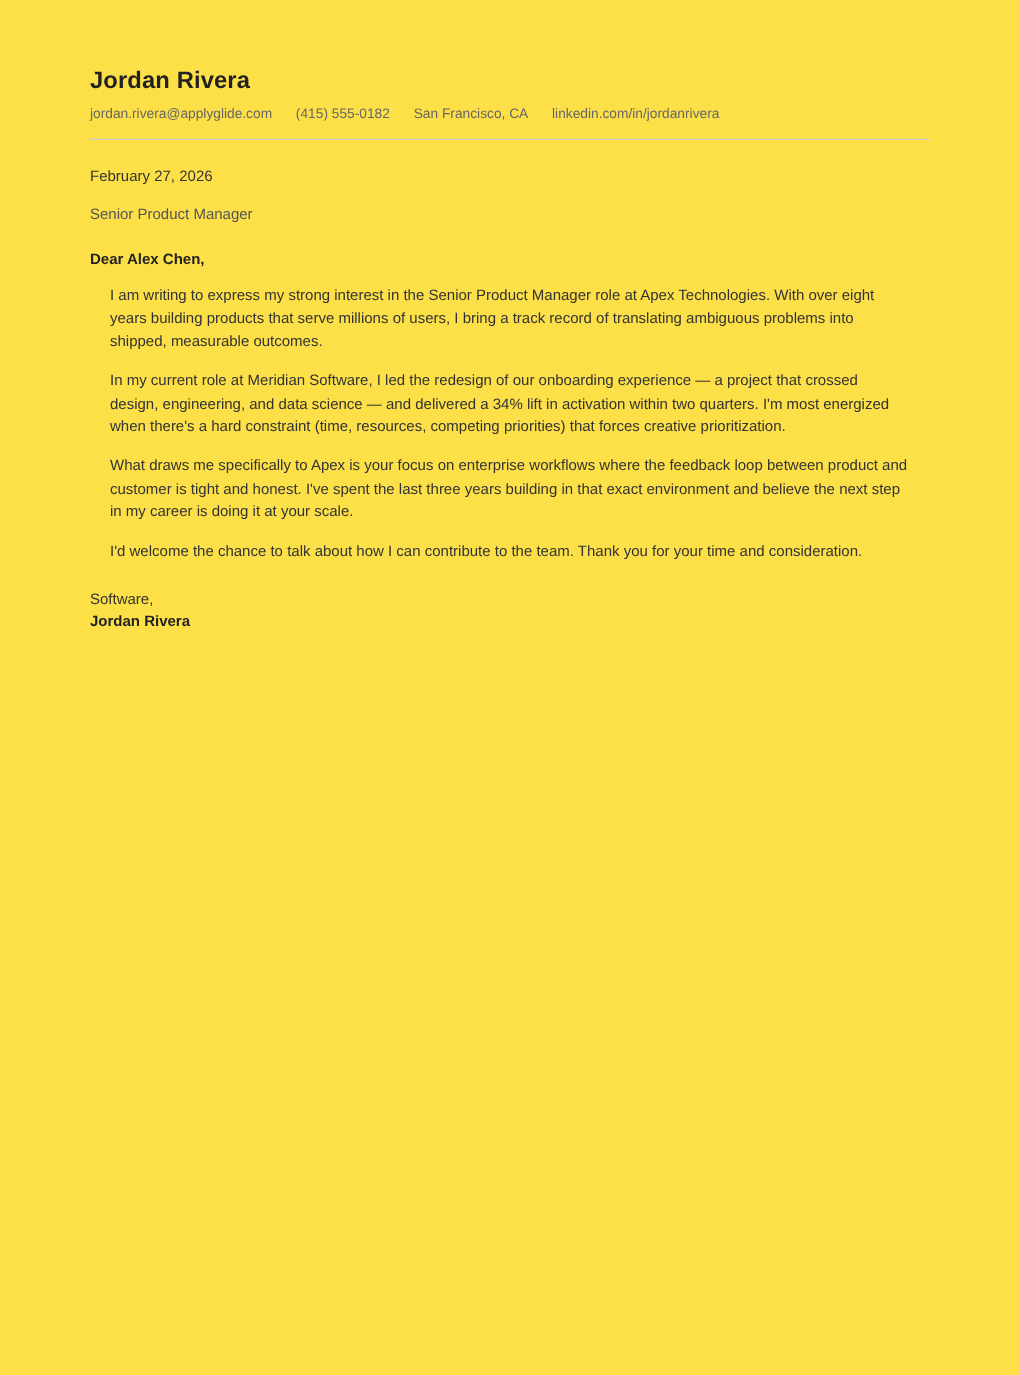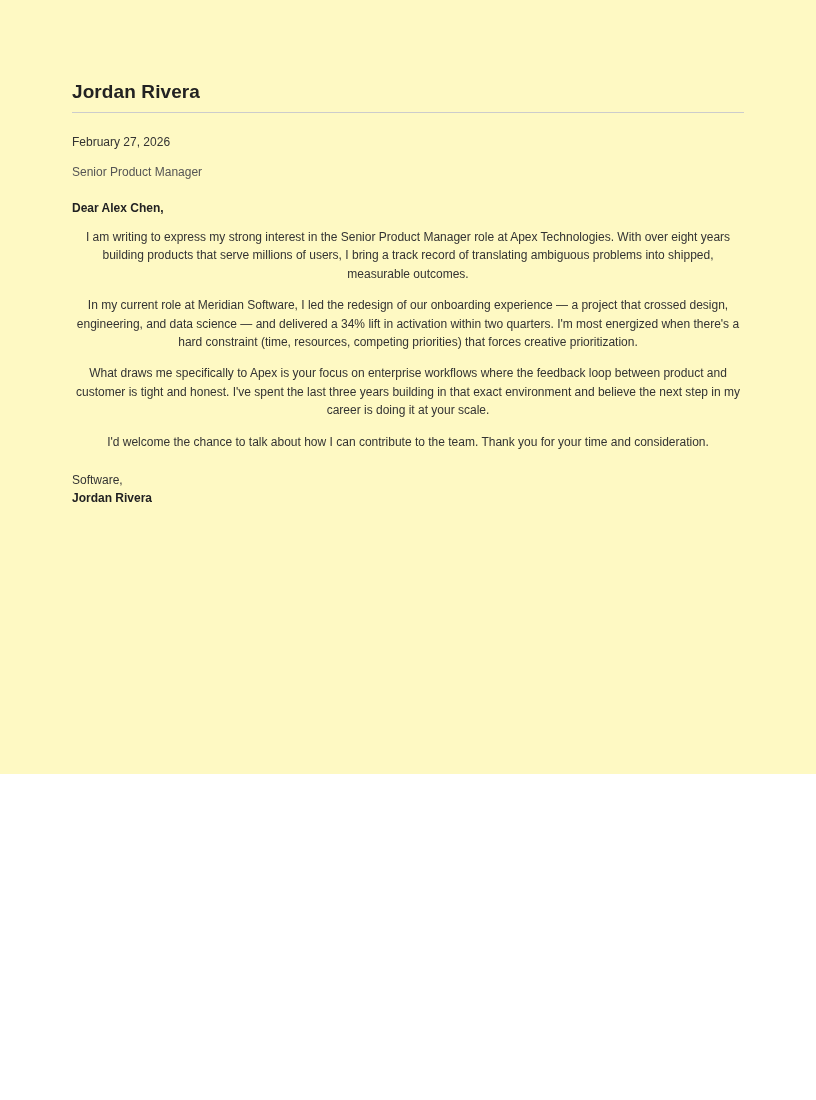--- a/index.html
+++ b/index.html
@@ -9,23 +9,23 @@
   }
   body {
     width: 816px;
     height: 1100px;
     font-family: "Liberation Sans", sans-serif;
     -webkit-font-smoothing: antialiased;
   }
   .page {
     box-sizing: border-box;
     width: 816px;
-    height: 774px;
-    padding: 81px 72px 0 72px;
-    background: #fef9c3;
+    height: 1100px;
+    padding: 54px 72px 0 72px;
+    background: #fde047;
     overflow: hidden;
   }
   .doc-name {
     font-size: 19px;
     font-weight: bold;
     color: #222222;
     margin: 0 0 9px 0;
     letter-spacing: 0.1px;
   }
   .contact-row {
@@ -65,23 +65,22 @@
   .salutation {
     font-size: 12px;
     font-weight: bold;
     color: #222222;
     margin: 19px 0 3px 0;
   }
   .body-para {
     font-size: 12px;
     color: #333333;
     line-height: 18.4px;
-    margin: 13px 0;
+    margin: 13px 16px;
     max-width: 672px;
-    text-align: center;
   }
   .closing-block {
     margin-top: 20px;
     font-size: 12px;
     line-height: 18.4px;
   }
   .valediction {
     color: #333333;
   }
   .signature-name {
@@ -90,20 +89,26 @@
   }
 </style>
 </head>
 <body>
 
 <div class="page">
 
   <header>
     <h1 class="doc-name">Jordan Rivera</h1>
 
+    <div class="contact-row">
+      <span>jordan.rivera@applyglide.com</span>
+      <span>(415) 555-0182</span>
+      <span>San Francisco, CA</span>
+      <span>linkedin.com/in/jordanrivera</span>
+    </div>
 
     <hr class="header-divider">
   </header>
 
   <main>
 
     <div class="doc-date">February 27, 2026</div>
 
     <div class="recipient-block">
       <div class="recipient-title">Senior Product Manager</div>

